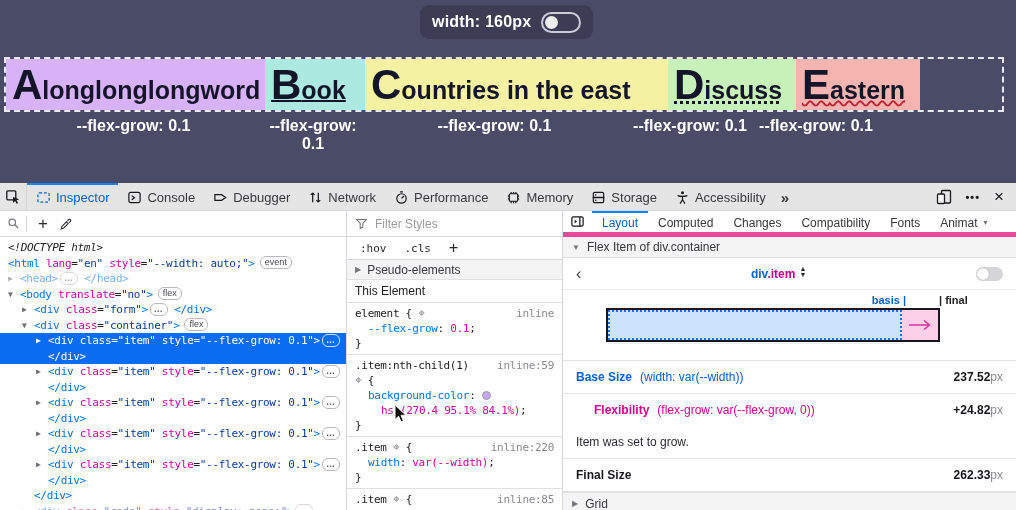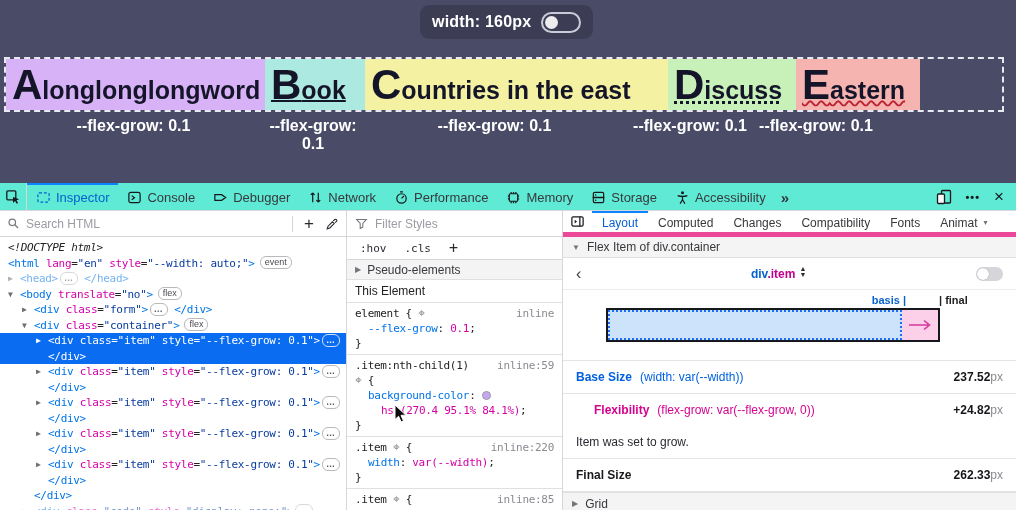--- a/index.html
+++ b/index.html
@@ -25,21 +25,21 @@
   .u-solid .txt  { text-decoration:underline; text-decoration-thickness:2px; }
   .u-dotted .txt { text-decoration:underline dotted; text-decoration-thickness:2.5px; }
   .u-wavy .txt   { text-decoration:underline wavy #b23; text-decoration-thickness:1.5px; }
 
   .labelrow { position:absolute; left:4px; top:117px; width:1000px; display:flex; }
   .lcell { text-align:center; color:#fff; font-weight:bold; font-size:16px; }
 
   
   .devtools { position:absolute; left:0; top:183px; width:1016px; height:327px; background:#fff;
               color:#38383d; }
-  .dt-toolbar { height:28px; background:#5eead4; border-bottom:1px solid #d7d7db;
+  .dt-toolbar { height:28px; background:#e5e5e5; border-bottom:1px solid #d7d7db;
                 display:flex; align-items:stretch; }
   .picker-cell { width:27px; display:flex; align-items:center; justify-content:center;
                  border-right:1px solid #d7d7db; }
   .ttab { display:flex; align-items:center; gap:5px; padding:0 9px; font-size:13px;
           color:#38383d; border-top:2px solid transparent; cursor:default; }
   .ttab.active { color:#0561cf; border-top-color:#0a84ff; }
   .ttab.active svg { stroke:#0561cf; }
   .dt-toolbar svg { stroke:#18181d; fill:none; stroke-width:1.3; }
   .tb-spacer { flex:1; }
   .tb-right { display:flex; align-items:center; gap:14px; padding-right:12px; }
@@ -258,21 +258,20 @@
   </div>
 
   <div class="panels">
 
     <div class="p-markup">
       <div class="searchbar">
         <svg width="13" height="13" viewBox="0 0 16 16" style="stroke:#76767d;fill:none;stroke-width:1.5">
             <circle cx="6.5" cy="6.5" r="4"></circle>
             <path d="M9.6 9.6l4 4"></path>
           </svg>
-        <span class="ph">Search HTML</span>
         <span class="vsep"></span>
         <span class="sb-plus">+</span>
         <svg width="14" height="14" viewBox="0 0 16 16" style="stroke:#2a2a33;fill:none;stroke-width:1.3">
             <path d="M2.5 13.5l1-3 5-5 2 2-5 5zM9.5 4.5l1.6-1.6a1.5 1.5 0 012.1 2.1L11.5 6.5"></path>
           </svg>
       </div>
 
       <div class="tree">
         <div class="line i0"><span class="cm">&lt;!DOCTYPE html&gt;</span></div>
 

